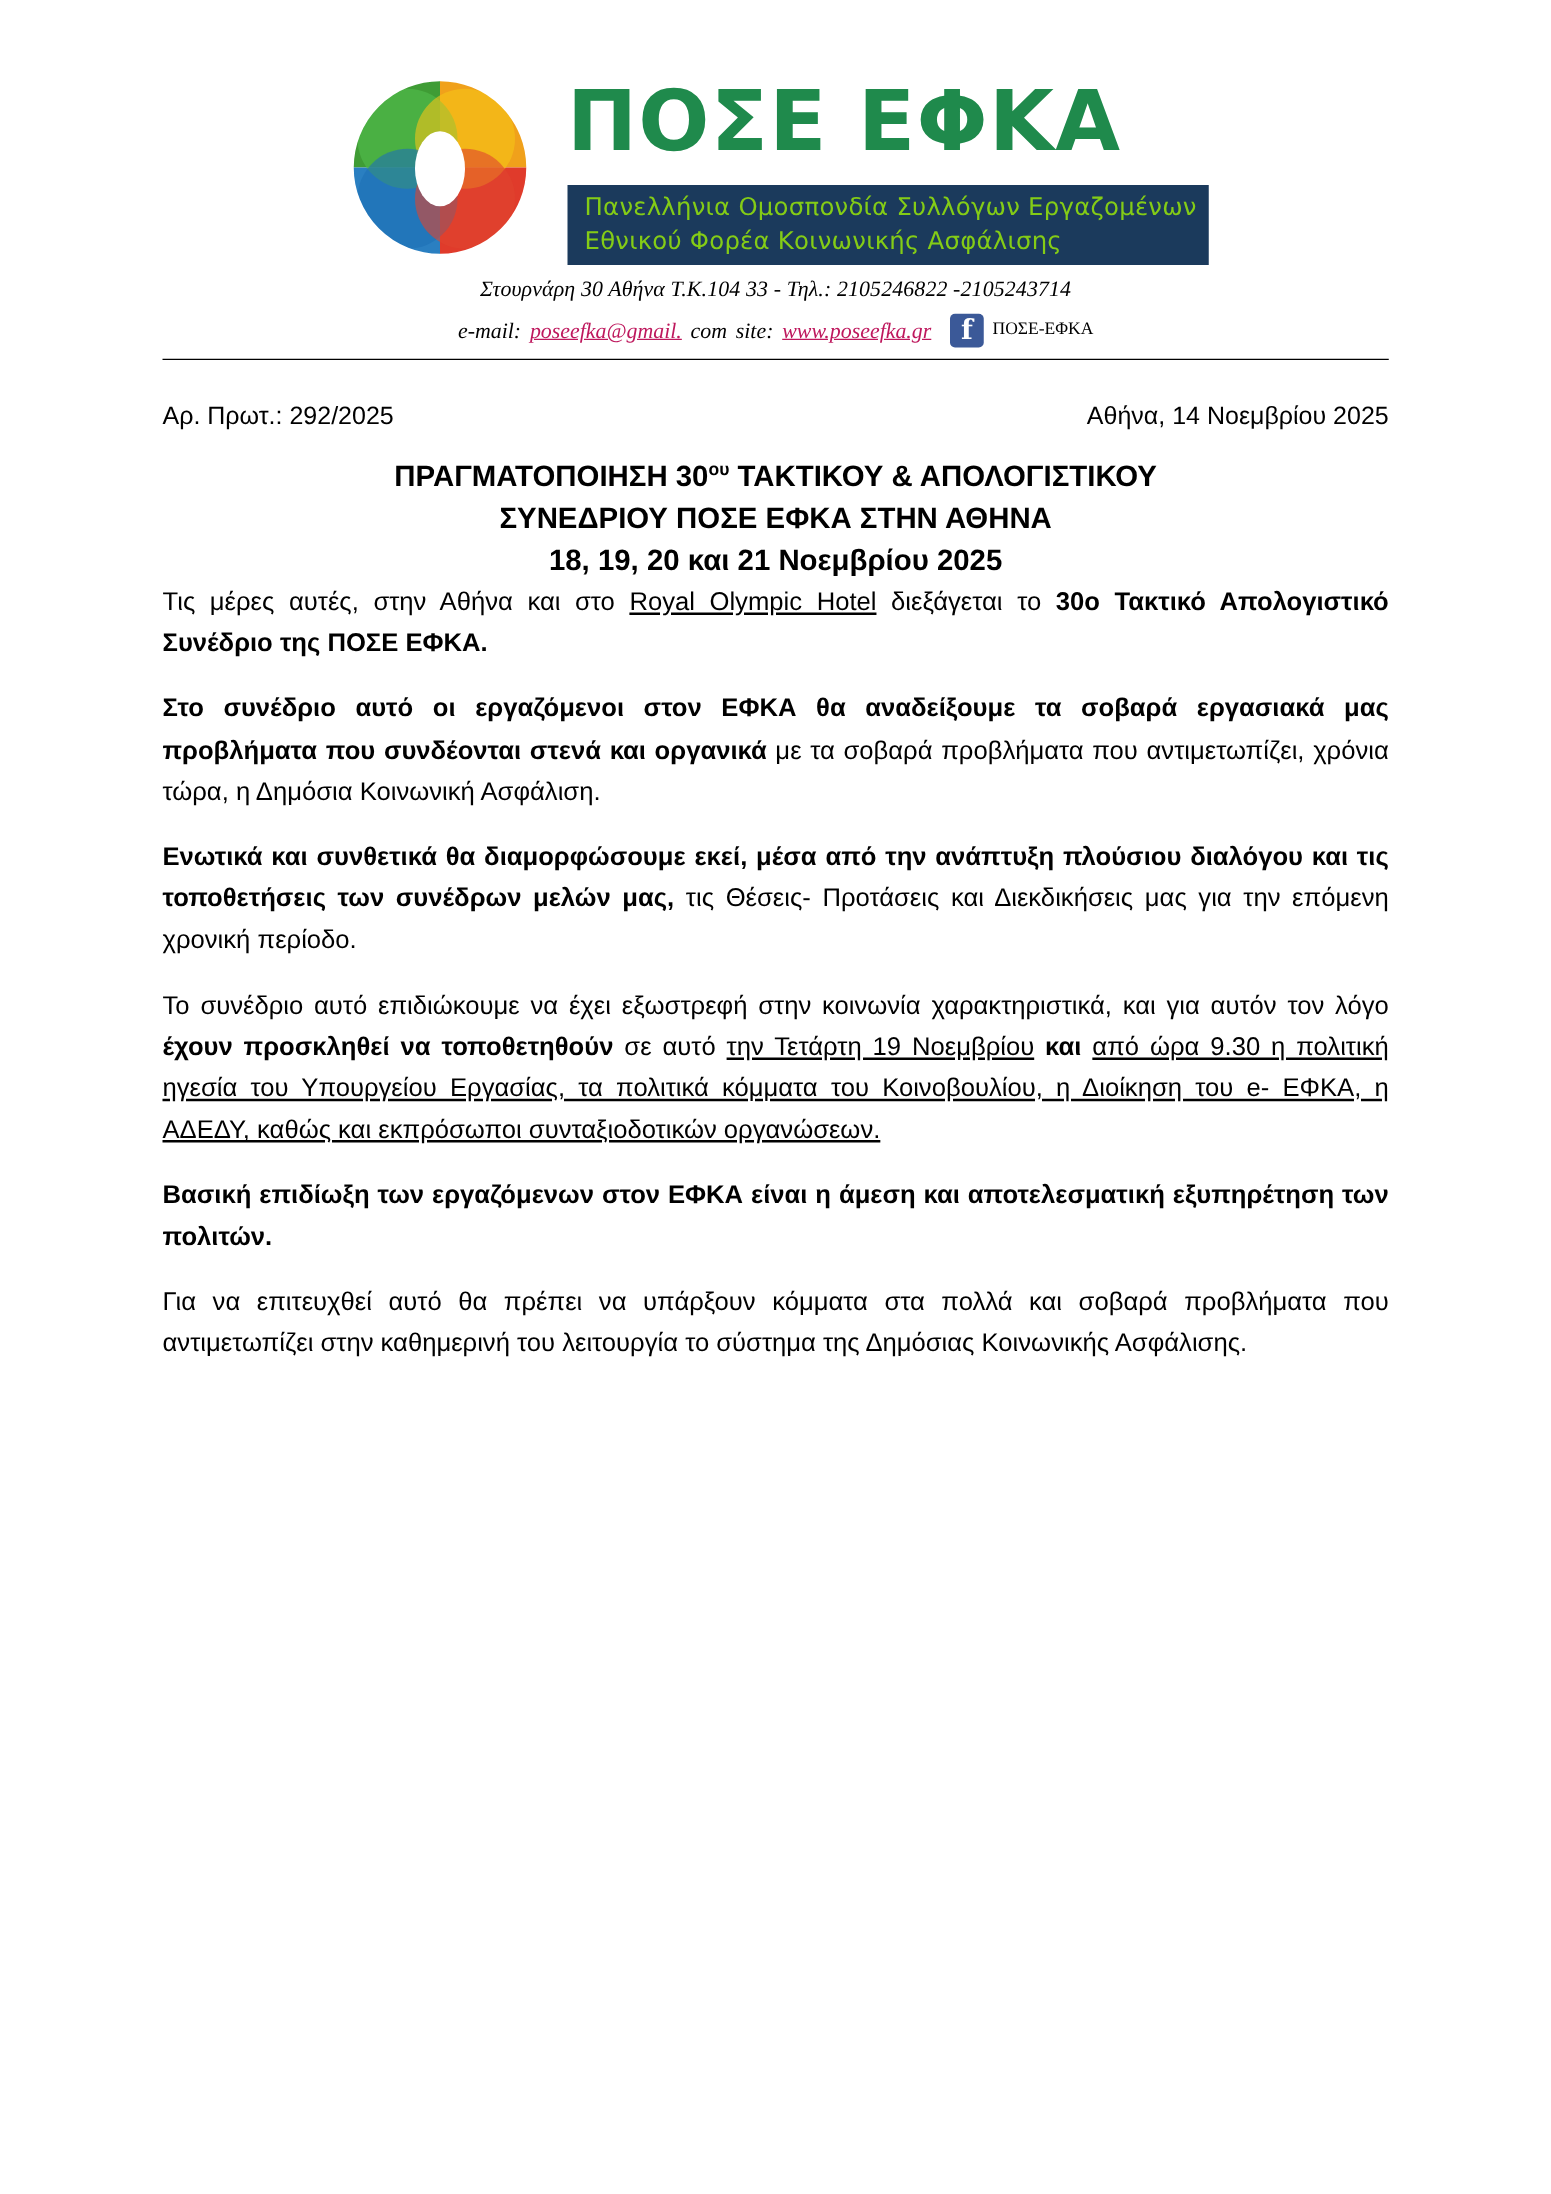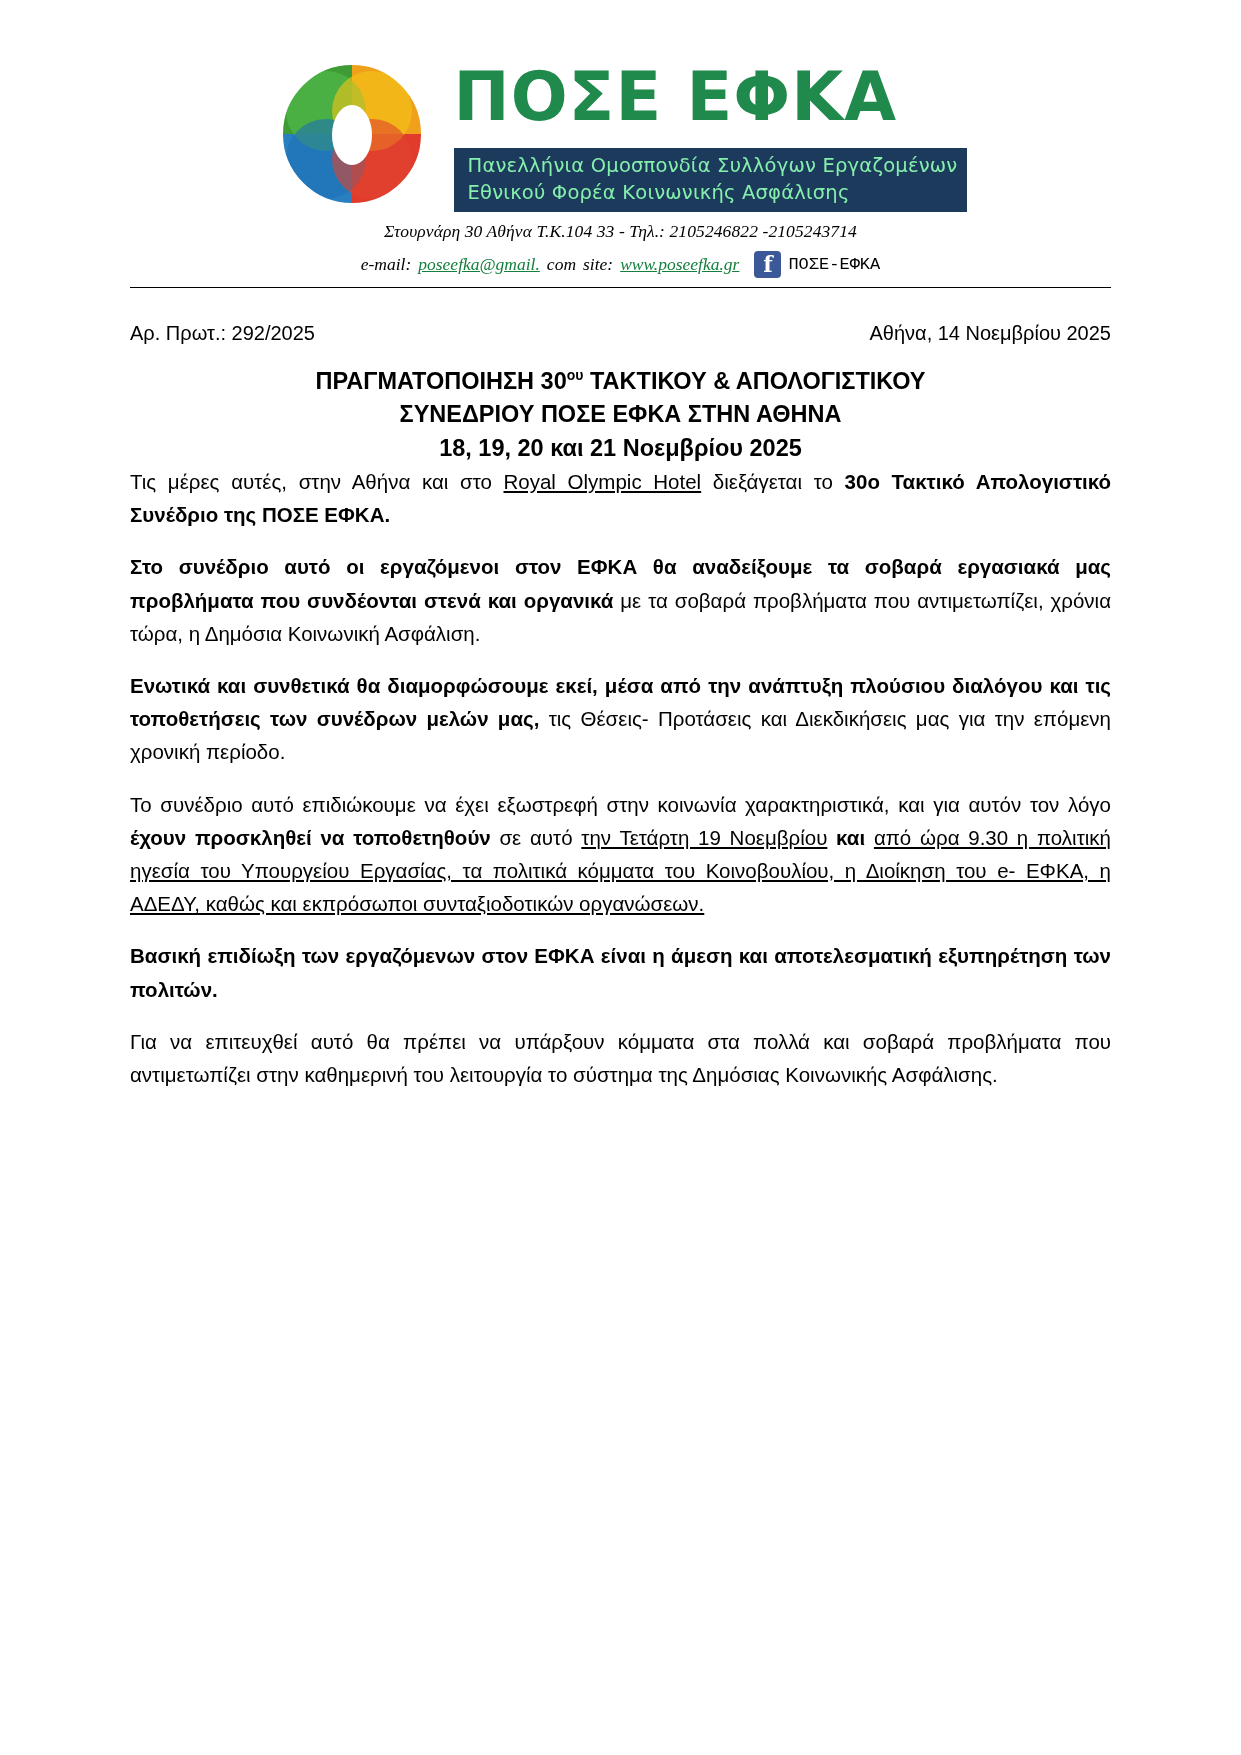--- a/index.html
+++ b/index.html
@@ -47,21 +47,21 @@
     font-family: "DejaVu Sans", sans-serif;
     font-size: 67px;
     font-weight: bold;
     color: #1f8a4c;
     letter-spacing: 1px;
     line-height: 1.05;
     white-space: nowrap;
   }
   .logo-subtitle {
     background: #1b3a5c;
-    color: #86efac;
+    color: #84cc16;
     font-size: 19.5px;
     font-family: "DejaVu Sans", sans-serif;
     line-height: 1.35;
     padding: 5px 10px 6px 14px;
     margin-top: 16px;
     white-space: nowrap;
     letter-spacing: 0.2px;
   }
   .contact-line {
     font-family: "Liberation Serif", serif;
@@ -74,42 +74,42 @@
     font-family: "Liberation Serif", serif;
     font-style: italic;
     font-size: 17.5px;
     margin-top: 9px;
     display: flex;
     align-items: center;
     justify-content: center;
     gap: 7px;
   }
   .link {
-    color: #15803d;
+    color: #be185d;
     text-decoration: underline;
   }
   .fb-icon {
     display: inline-block;
     width: 27px;
     height: 27px;
     background: #3b5998;
     border-radius: 4px;
     color: #fff;
     font-family: "DejaVu Serif", serif;
     font-weight: bold;
     font-size: 22px;
     line-height: 27px;
     text-align: center;
     font-style: normal;
     margin-left: 8px;
   }
   .fb-label {
     font-style: normal;
-    font-family: Liberation Mono, monospace;
-    font-size: 17px;
+    font-family: Liberation Serif, serif;
+    font-size: 14px;
   }
   .rule {
     border: none;
     border-top: 1.5px solid #000;
     margin: 9px 0 0 0;
   }
 
   
   .meta-row {
     display: flex;

